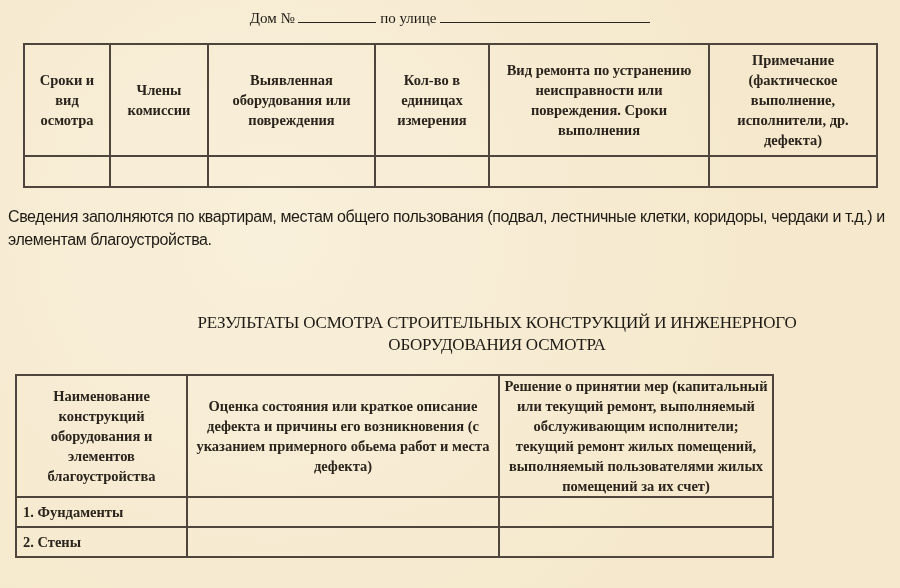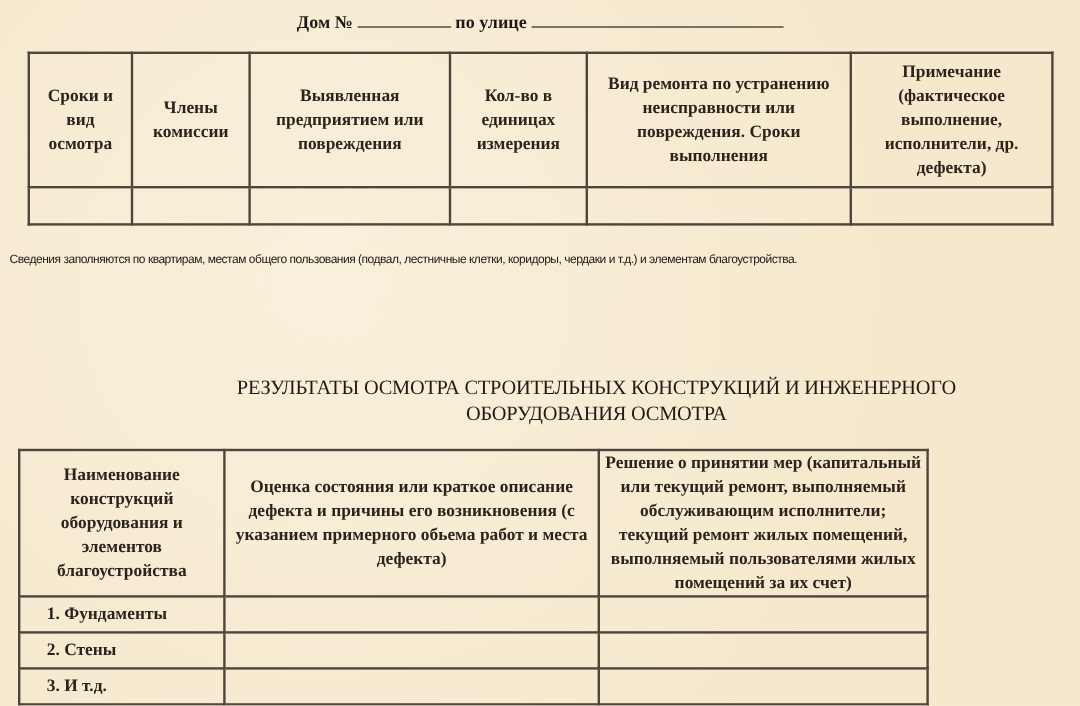--- a/index.html
+++ b/index.html
@@ -6,56 +6,56 @@
   body {
     width:900px; height:588px; overflow:hidden; position:relative;
     background:#f7ecd4;
     background-image: radial-gradient(circle at 30% 40%, #f9f0db 0%, #f5e8cc 70%);
     font-family:"Liberation Serif", "DejaVu Serif", serif;
     color:#1e1a14;
   }
   .abs { position:absolute; }
   .house-line {
     left:0; width:900px; top:8px; text-align:center; font-size:15px;
-    font-weight:bold;
+    font-weight:normal;
   }
   .house-line .blank { display:inline-block; border-bottom:1.5px solid #2a2520; vertical-align:baseline; height:14px; }
   table { border-collapse:collapse; position:absolute; }
   td, th {
     border:2px solid #4e463c; text-align:center; vertical-align:middle;
     font-size:14.5px; font-weight:bold; line-height:20px; padding:0 4px;
     color:#2a241c;
   }
   .t1 { left:23px; top:43px; width:855px; }
   .t1 th { height:110px; }
   .t1 td { height:29px; }
-  .note { left:8px; top:205px; width:880px; font-size:10px; line-height:23px;
+  .note { left:8px; top:205px; width:880px; font-size:16px; line-height:23px;
     font-family:"Liberation Sans Narrow","Liberation Sans", sans-serif; letter-spacing:-0.4px; }
   .title2 { left:0; width:900px; top:312px; text-align:center; font-size:17px; line-height:22px; letter-spacing:-0.2px;padding-left:47px; }
   .t2 { left:15px; top:374px; width:759px; }
   .t2 th { height:111px; }
-  .t2 td { height:28px; text-align:left; padding-left:22px;margin-top:37px; }
+  .t2 td { height:28px; text-align:left; padding-left:6px;margin-top:37px; }
   .t2 td.empty { text-align:center; }
 </style>
 </head>
 <body>
 
 <div class="abs house-line">
   <span>Дом №</span>
   <span class="blank" style="width:78px;"></span>
   <span>по улице</span>
   <span class="blank" style="width:210px;"></span>
 </div>
 
 <table class="t1">
   <tbody>
       <tr>
     <th style="width:76px">Сроки и вид осмотра</th>
     <th style="width:88px">Члены комиссии</th>
-    <th style="width:157px">Выявленная предприятием или повреждения</th>
+    <th style="width:157px">Выявленная оборудования или повреждения</th>
     <th style="width:104px">Кол-во в единицах измерения</th>
     <th style="width:210px">Вид ремонта по устранению неисправности или повреждения. Сроки выполнения</th>
     <th>Примечание (фактическое выполнение, исполнители, др. дефекта)</th>
   </tr>
   <tr>
     <td></td>
     <td></td>
     <td></td>
     <td></td>
     <td></td>
@@ -81,19 +81,14 @@
   <tr>
     <td>1. Фундаменты</td>
     <td class="empty"></td>
     <td class="empty"></td>
   </tr>
   <tr>
     <td>2. Стены</td>
     <td class="empty"></td>
     <td class="empty"></td>
   </tr>
-  <tr>
-    <td>3. И т.д.</td>
-    <td class="empty"></td>
-    <td class="empty"></td>
-  </tr>
 </tbody>
   </table>
 
 </body></html>

